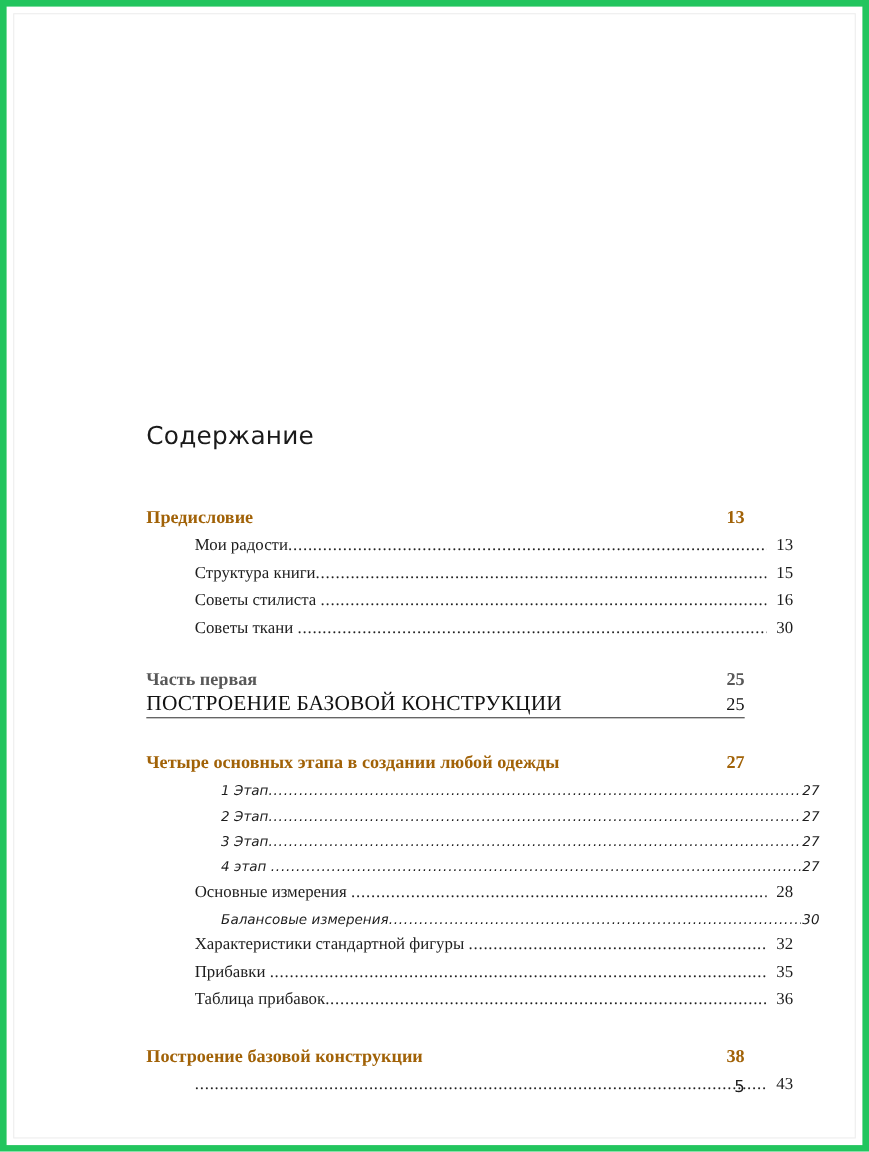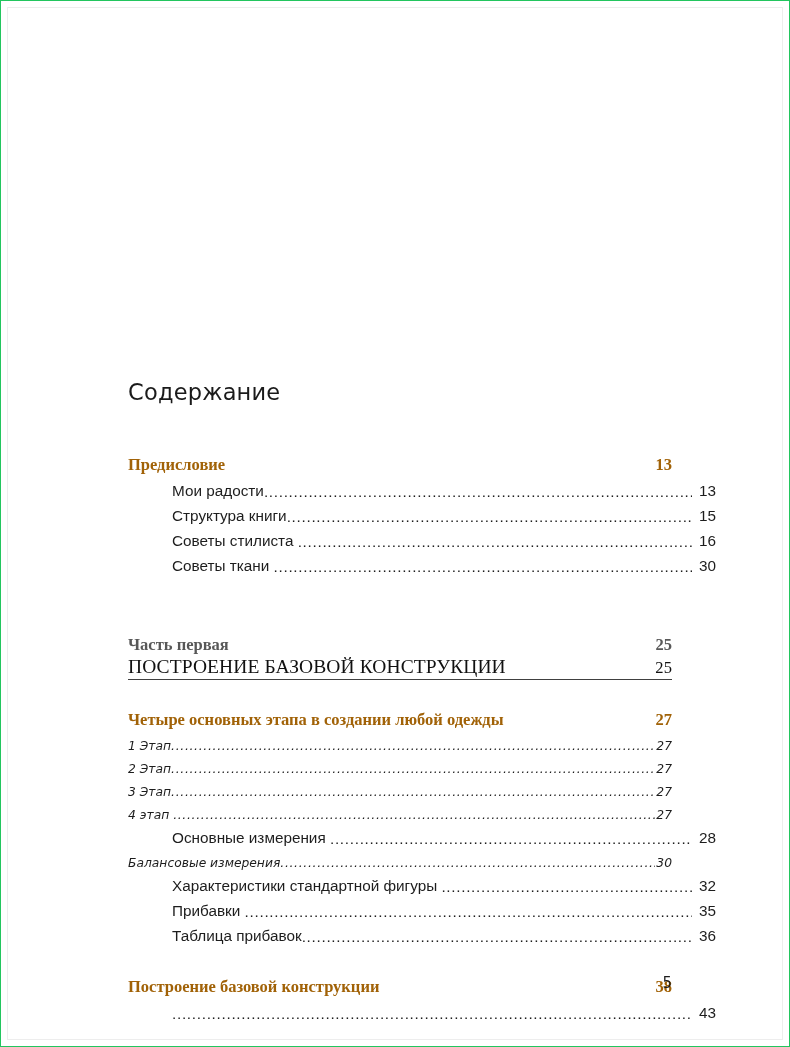--- a/index.html
+++ b/index.html
@@ -6,21 +6,21 @@
     margin: 0;
     padding: 0;
     background: #ffffff;
   }
   .page {
     position: relative;
     width: 790px;
     height: 1047px;
     background: #ffffff;
     box-sizing: border-box;
-    border: 1px solid #22c55e;
+    border: 6px solid #22c55e;
     overflow: hidden;
     font-family: "DejaVu Sans", sans-serif;
   }
   .paper-inner {
     position: absolute;
     left: 6px;
     top: 6px;
     right: 6px;
     bottom: 6px;
     background: #ffffff;
@@ -73,43 +73,43 @@
     font-family: "Liberation Serif", "DejaVu Serif", serif;
     font-weight: 700;
     font-size: 16.5px;
     color: #a16207;
     margin-top: 0;
   }
   .lvl1 .pg { min-width: 26px; }
 
   
   .lvl2 {
-    font-family: Liberation Sans, sans-serif;
+    font-family: Liberation Serif, serif;
     font-weight: 400;
     font-size: 15.3px;
     color: #1d1d1d;
     margin-left: 44px;
     margin-top: 7px;
-    align-items: center;
   }
   .lvl2 .pg { min-width: 22px; padding-left: 2px; }
 
   
   .lvl3 {
     font-family: "DejaVu Sans", sans-serif;
     font-style: italic;
     font-size: 12.3px;
     color: #1d1d1d;
+    margin-left: 68px;
     margin-top: 9px;
   }
   .lvl3 .pg { min-width: 17px; }
 
   
   .part {
-    margin-top: 60px;
+    margin-top: 28px;
   }
   .part-line1 {
     display: flex;
     align-items: baseline;
     font-family: "Liberation Serif", "DejaVu Serif", serif;
     font-weight: 700;
     font-size: 16.5px;
     color: #585858;
     margin-left: 0;
   }

